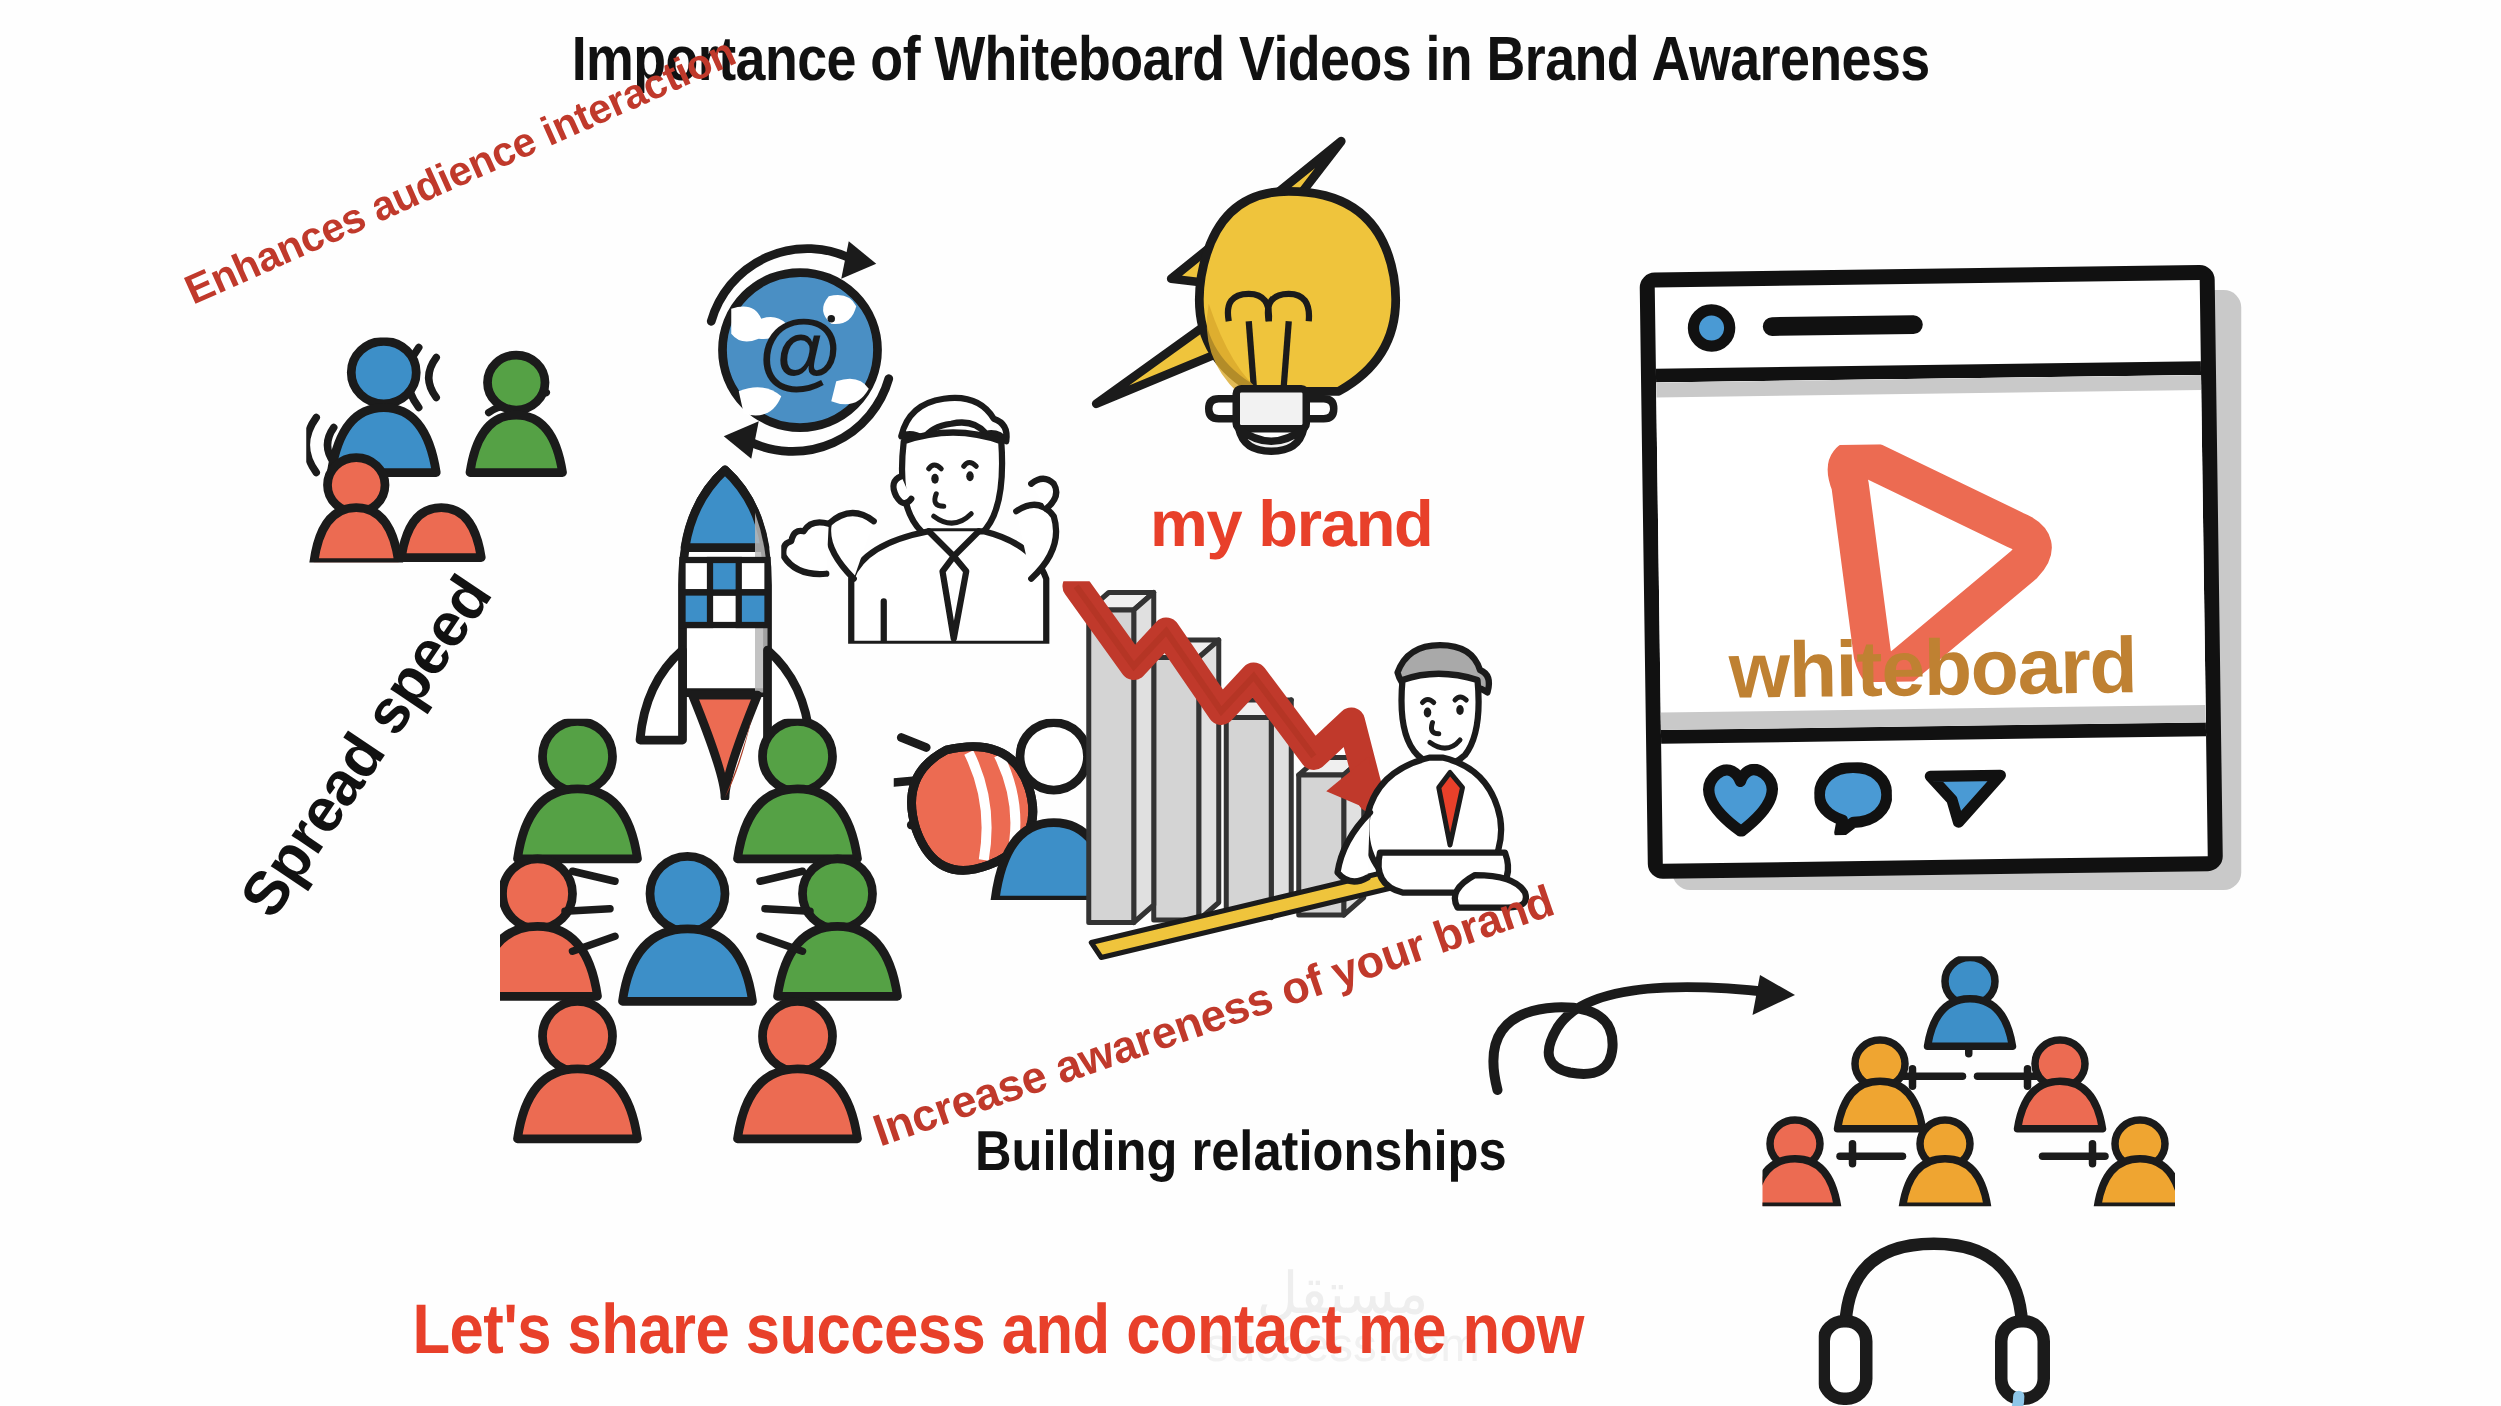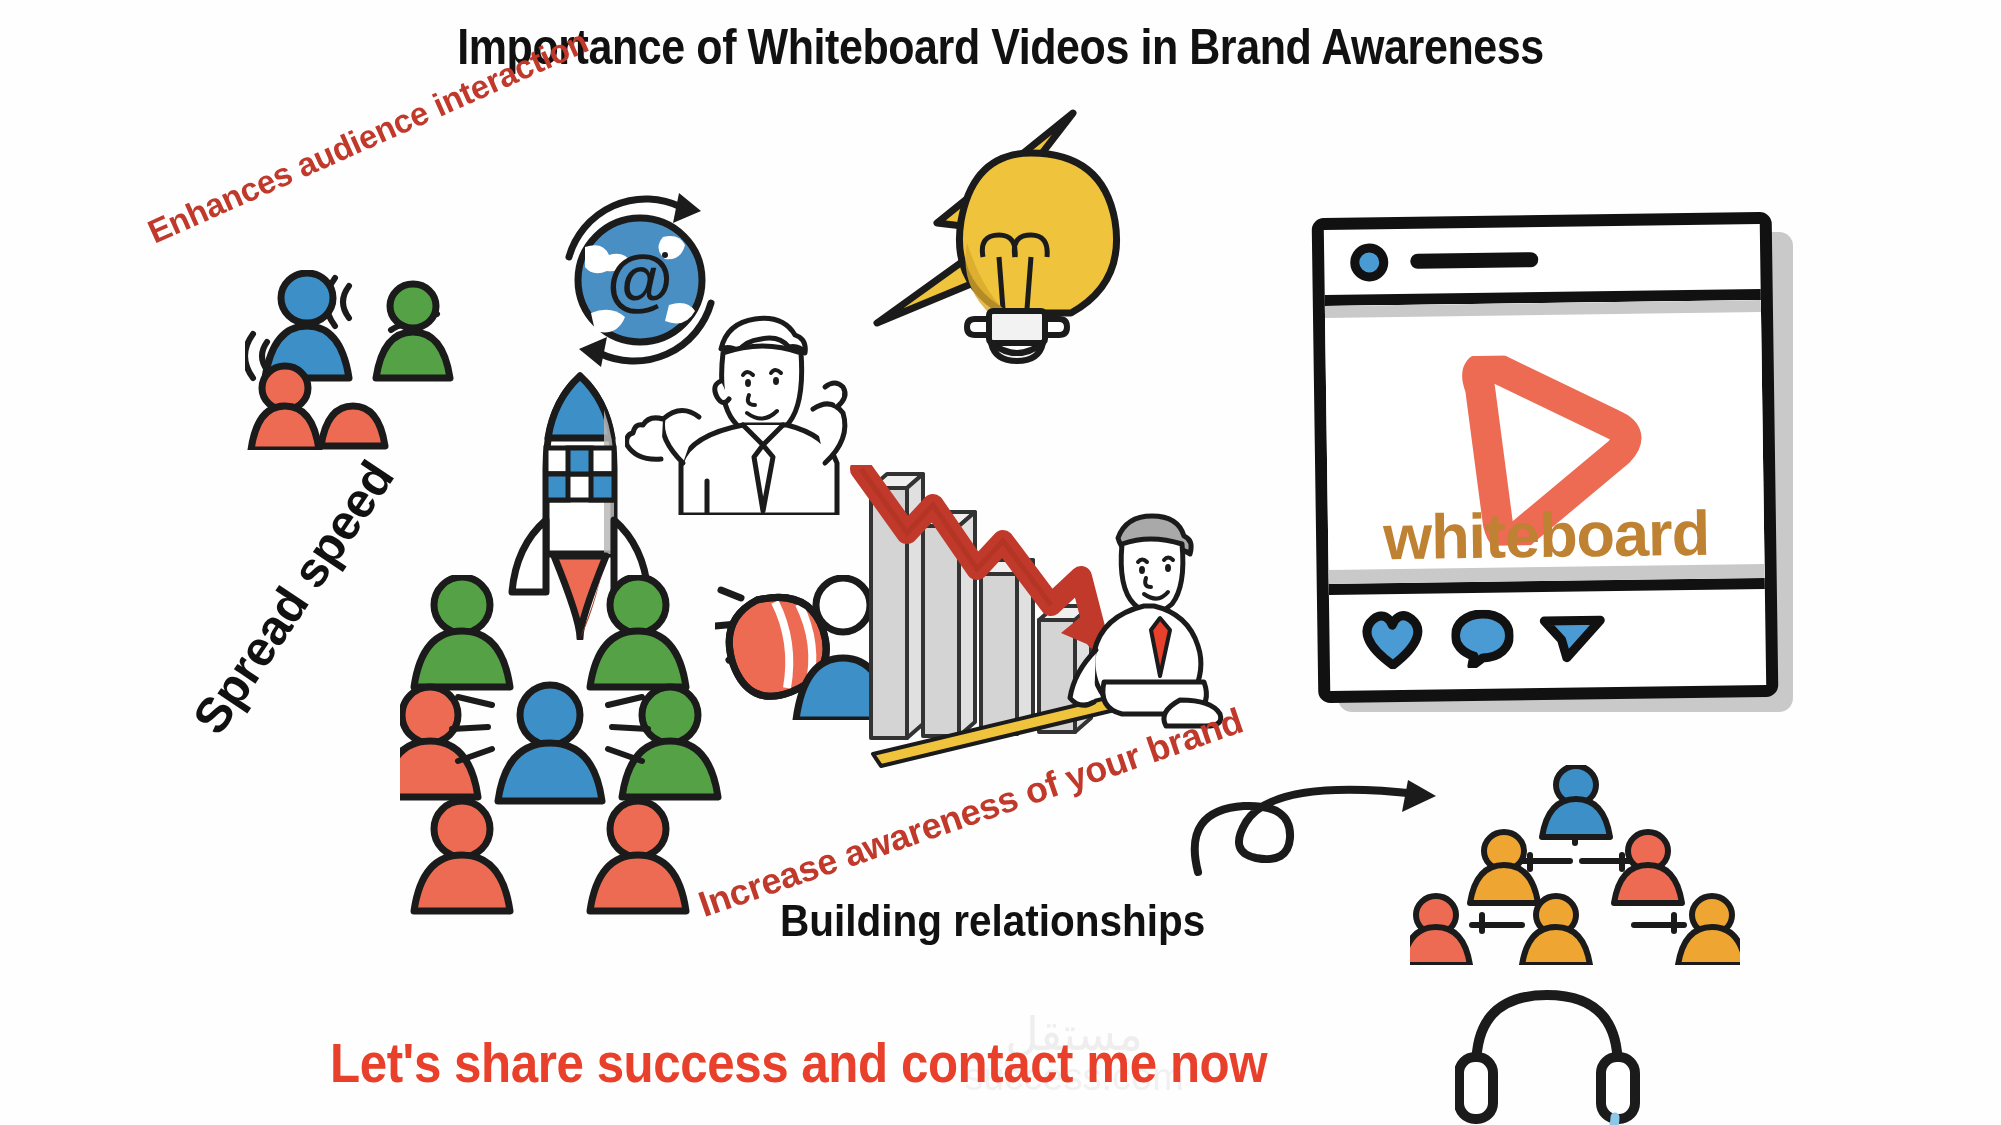--- a/index.html
+++ b/index.html
@@ -261,20 +261,21 @@
       </g>
       <path d="M112 138 q18 54 44 72 l-20 0 q-32 -30 -24 -72 z" fill="#d9a92c" opacity="0.8"></path>
 
       <rect x="134" y="206" width="56" height="32" rx="4" fill="#f2f2f2" stroke="#1b1b1b" stroke-width="6"></rect>
       <path d="M134 214 l-14 0 q-8 0 -8 8 q0 8 8 8 l14 0" fill="none" stroke="#1b1b1b" stroke-width="6"></path>
       <path d="M190 214 l14 0 q8 0 8 8 q0 8 -8 8 l-14 0" fill="none" stroke="#1b1b1b" stroke-width="6"></path>
       <path d="M136 238 q26 20 52 0 q-4 18 -26 18 q-22 0 -26 -18 z" fill="#f2f2f2" stroke="#1b1b1b" stroke-width="6"></path>
     </svg>
   </div>
 
+  <div class="abs diag" id="lbl-mybrand">my brand</div>
 
   <div class="abs" style="left:865px;top:470px;width:300px;height:310px;">
     <svg viewBox="0 0 300 310" width="300" height="310">
 
       <g stroke="#333" stroke-width="4" stroke-linejoin="round">
 
         <polygon points="174,150 210,150 226,136 190,136" fill="#efefef"></polygon>
         <polygon points="210,150 226,136 226,248 210,262" fill="#e0e0e0"></polygon>
         <rect x="174" y="150" width="36" height="112" fill="#d4d4d4"></rect>
 

